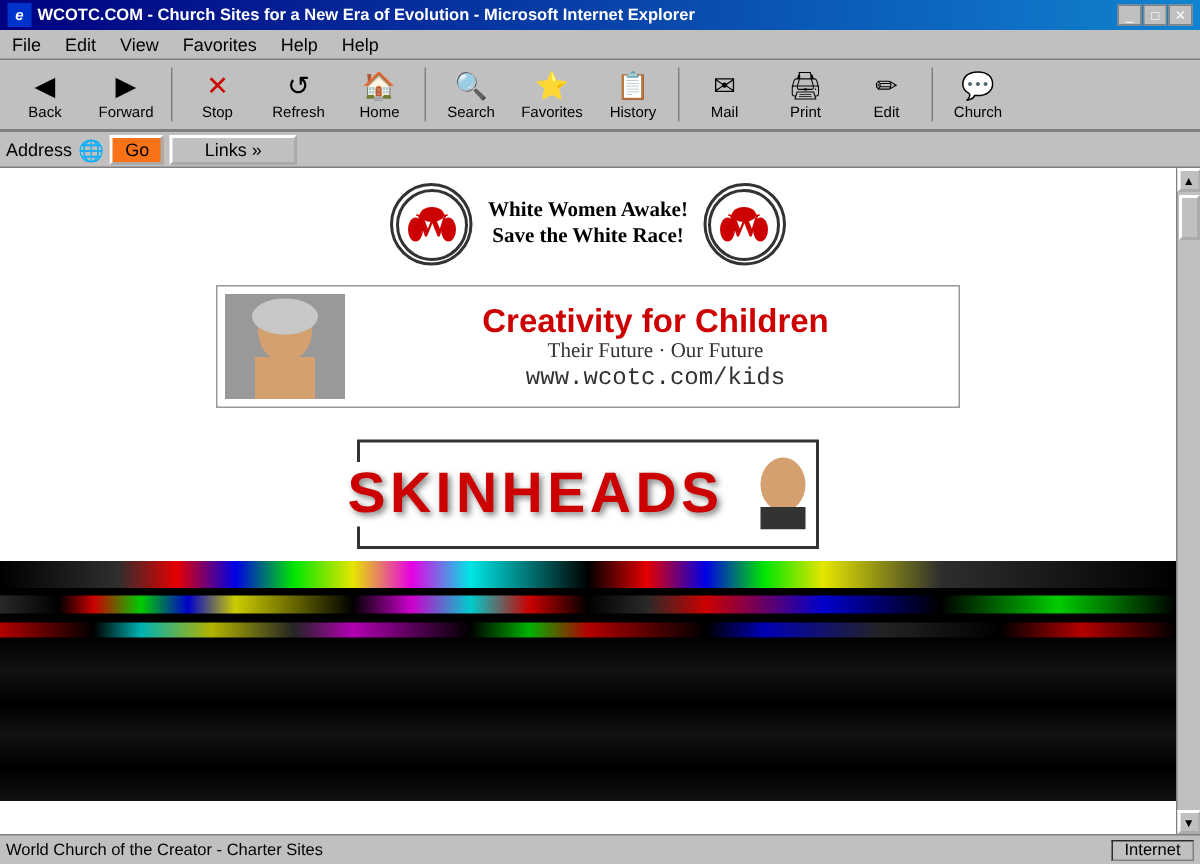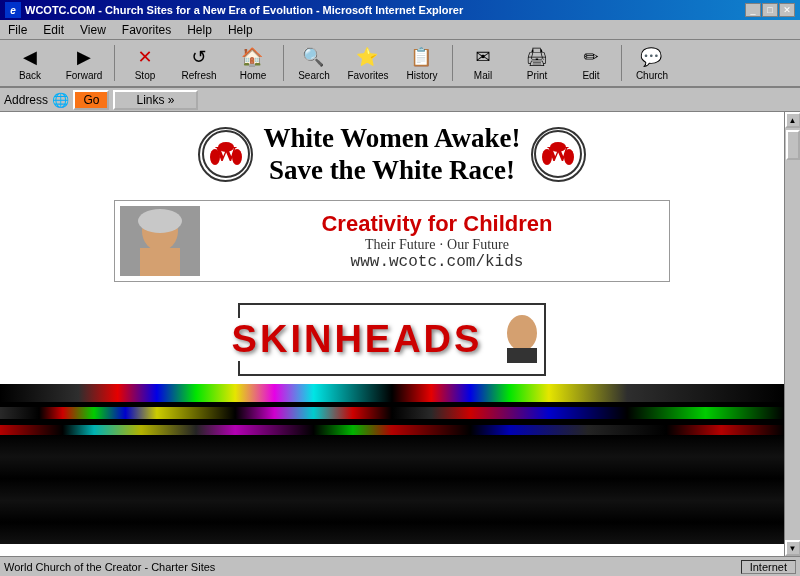--- a/index.html
+++ b/index.html
@@ -177,31 +177,31 @@
       justify-content: center;
       font-size: 24px;
       font-weight: bold;
       color: #cc0000;
       font-family: serif;
     }
     .header-text {
       text-align: center;
     }
     .header-text h1 {
-      font-size: 27px;
+      font-size: 14px;
       font-weight: bold;
       color: black;
       font-family: 'Times New Roman', serif;
       line-height: 1.2;
     }
 
     
     .banner {
       margin: 8px auto;
-      width: 556px;
+      width: 496px;
       border: 1px solid #999;
       background: white;
       display: flex;
       align-items: center;
       padding: 5px;
       gap: 10px;
     }
     .banner-img {
       width: 80px;
       height: 70px;

